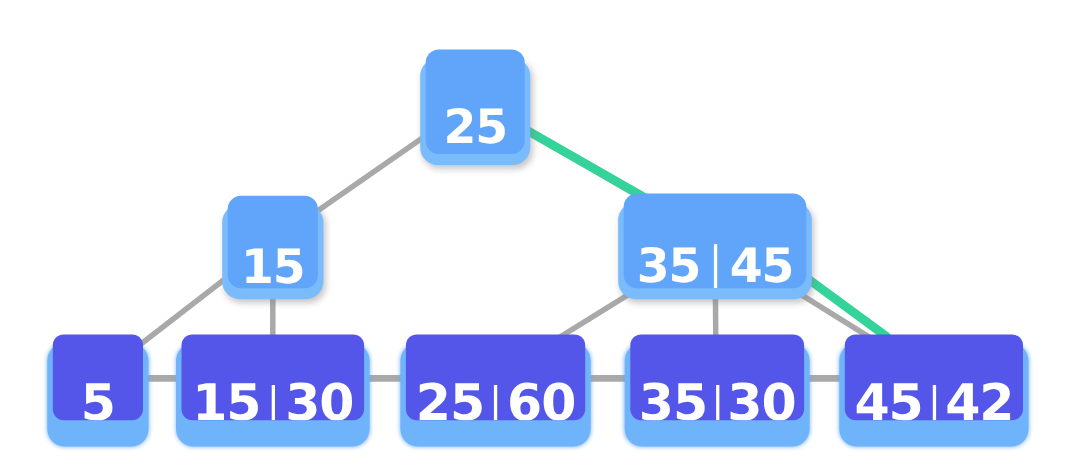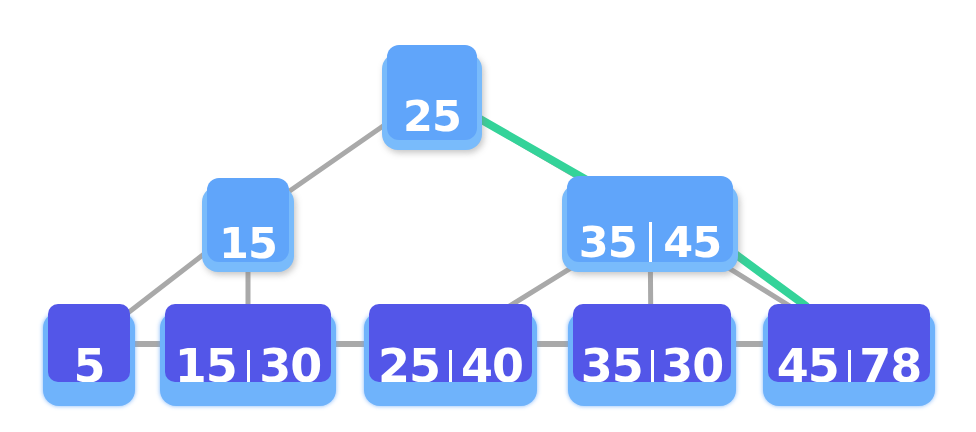--- a/index.html
+++ b/index.html
@@ -126,33 +126,33 @@
     <div class="body">
       <span class="key">15</span>
       <span class="key">30</span>
     </div>
   </div>
 
   <div class="node leaf" style="left:369px; top:304px; width:163px; height:78px;">
     <div class="tray"></div>
     <div class="body">
       <span class="key">25</span>
-      <span class="key">40</span>
+      <span class="key">60</span>
     </div>
   </div>
 
   <div class="node leaf" style="left:573px; top:304px; width:158px; height:78px;">
     <div class="tray"></div>
     <div class="body">
       <span class="key">35</span>
       <span class="key">30</span>
     </div>
   </div>
 
   <div class="node leaf" style="left:768px; top:304px; width:162px; height:78px;">
     <div class="tray"></div>
     <div class="body">
       <span class="key">45</span>
-      <span class="key">78</span>
+      <span class="key">42</span>
     </div>
   </div>
 
 </div>
 
 </body></html>

